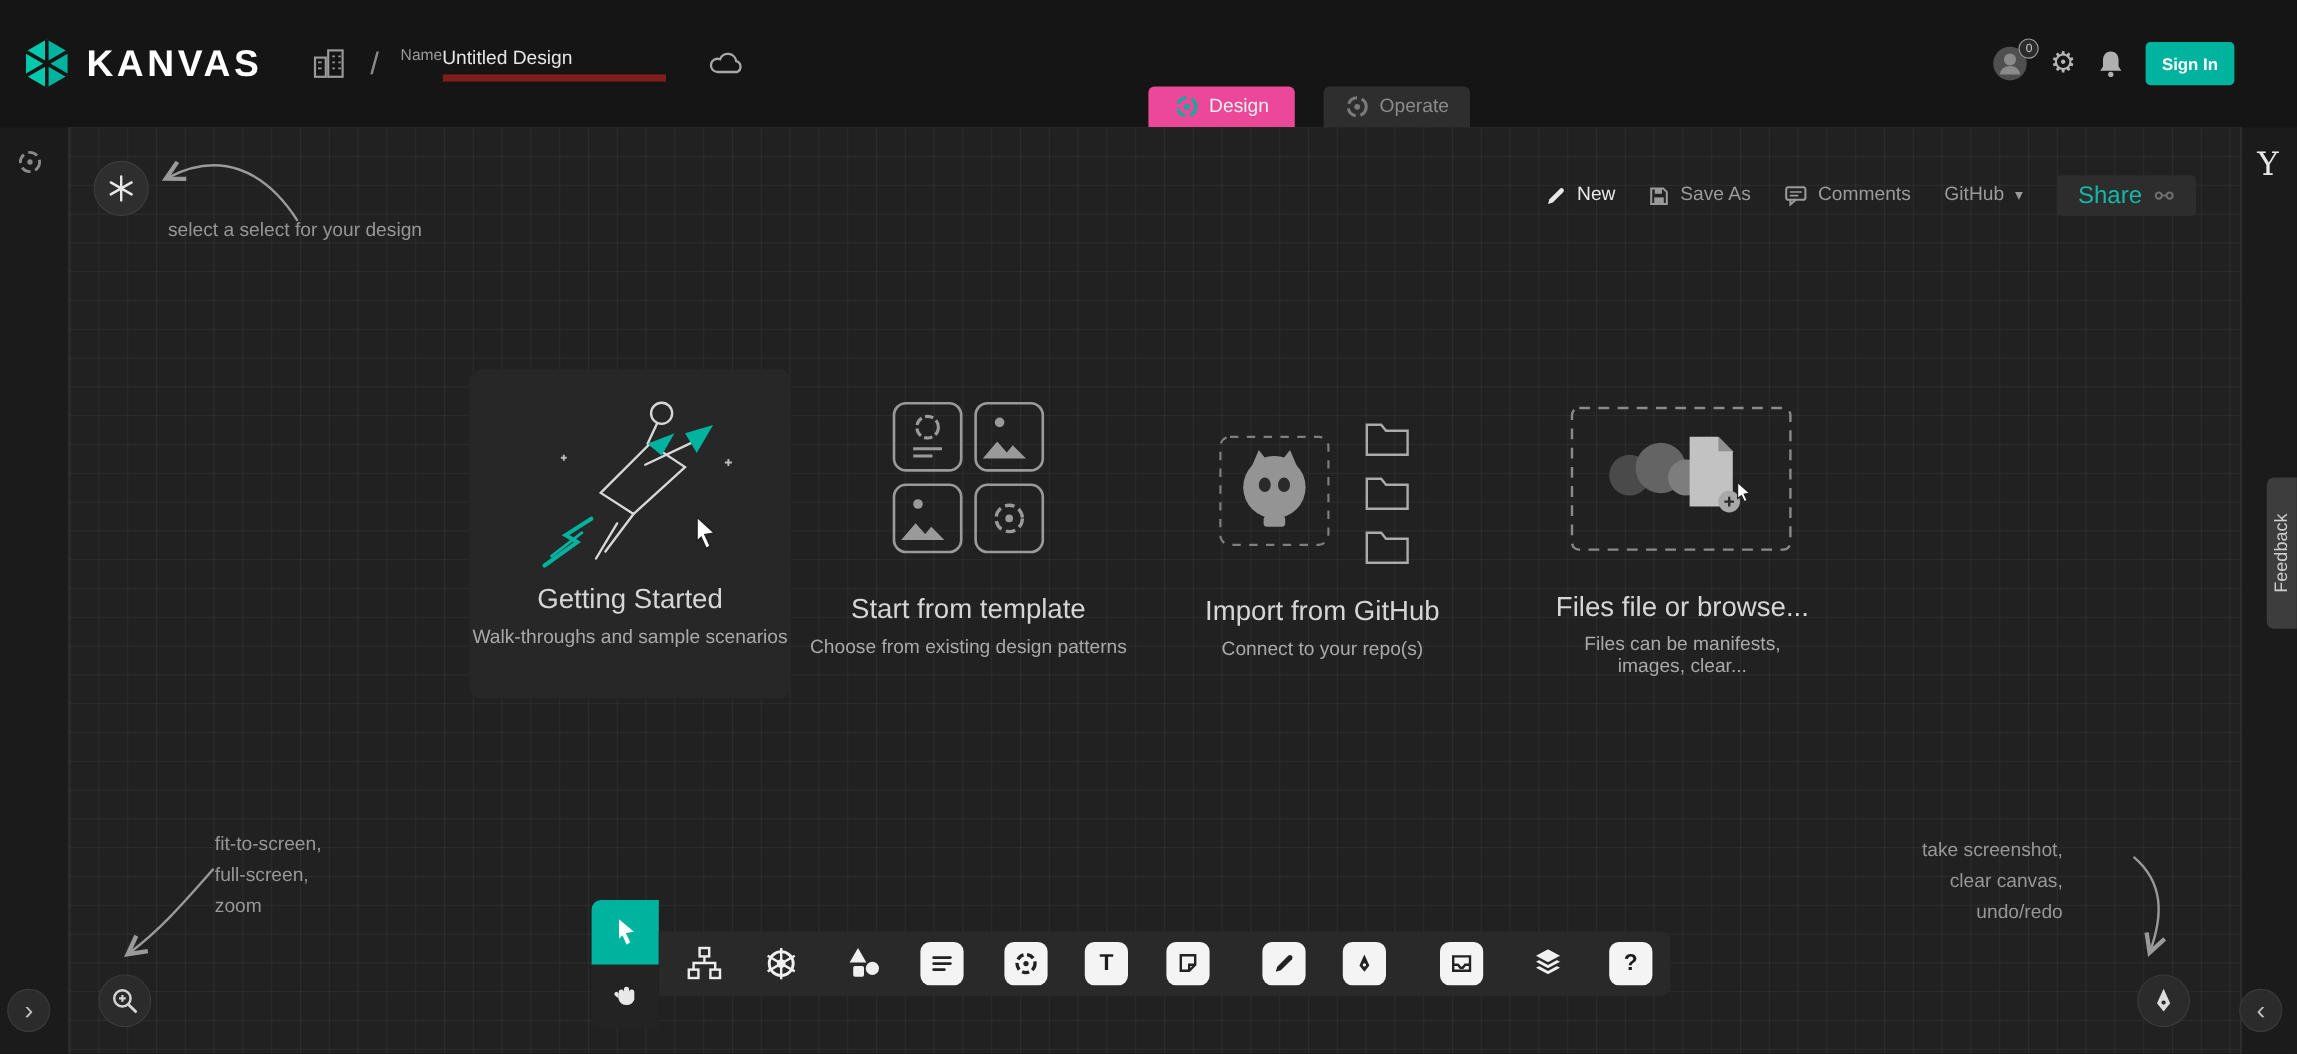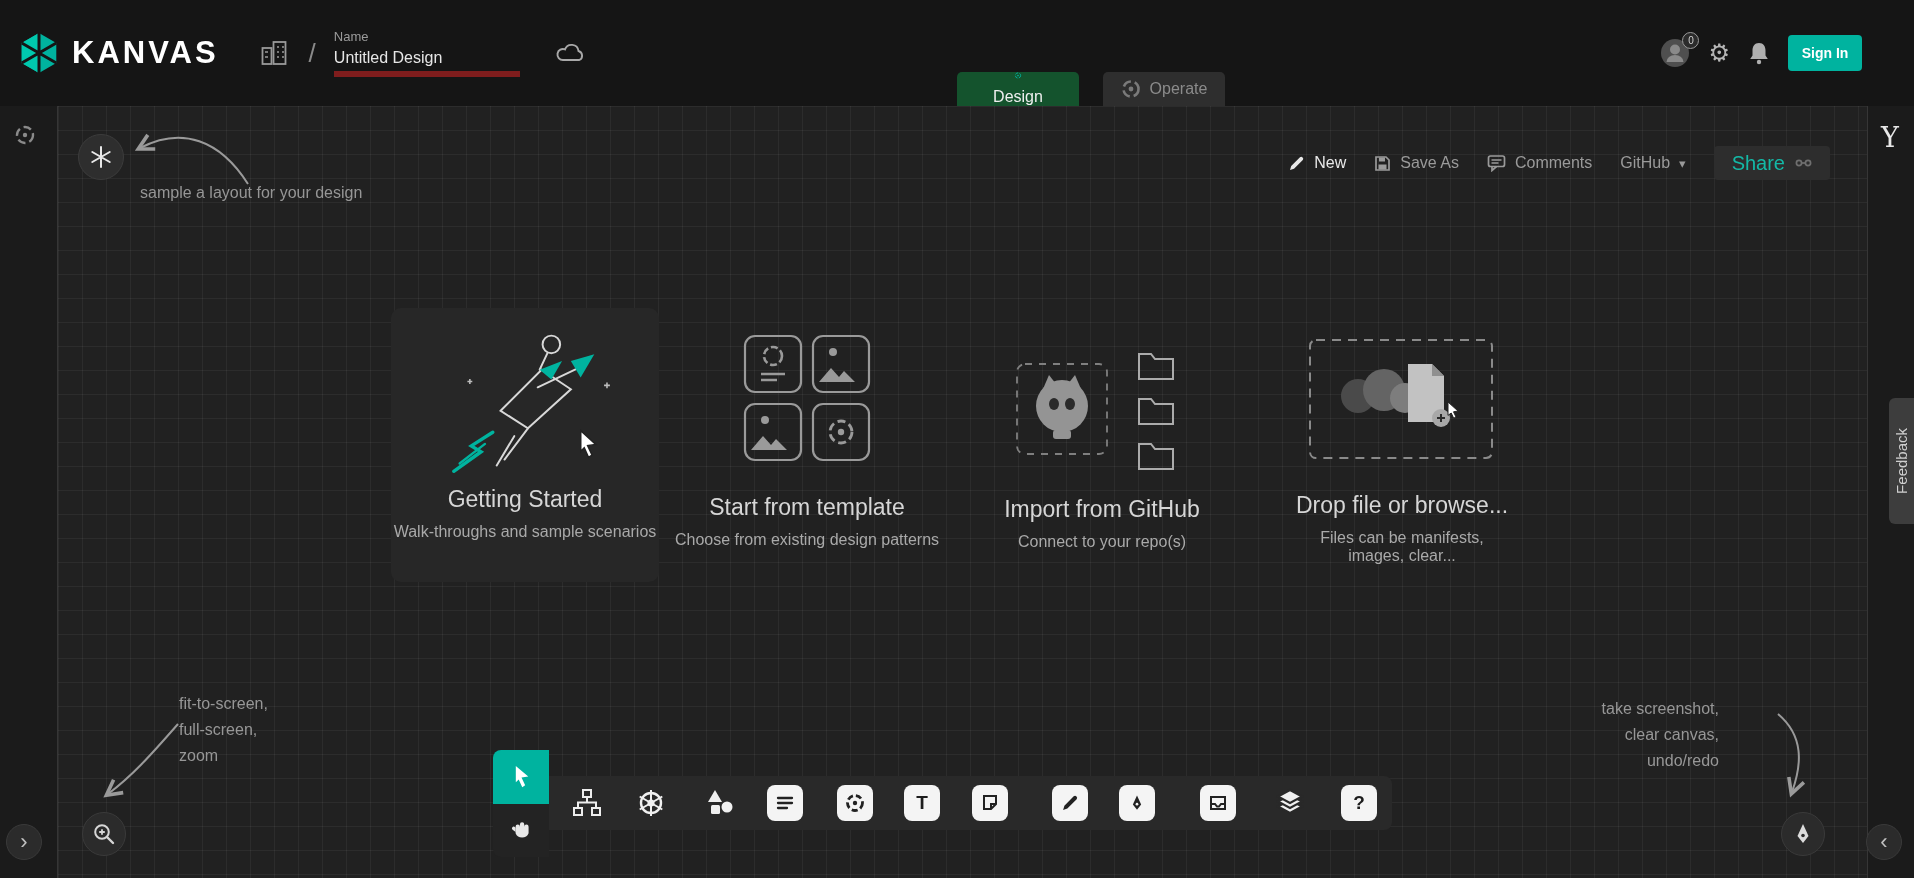--- a/index.html
+++ b/index.html
@@ -7,30 +7,30 @@
     font-family:"Liberation Sans","DejaVu Sans",sans-serif; }
   .abs { position:absolute; }
 
   
   .topbar { position:absolute; left:0; top:0; width:1914px; height:106px;
     background:var(--header-bg,#151515); display:flex; align-items:center; padding-left:16px; }
   .logo-mark { width:46px; height:46px; display:flex; align-items:center; justify-content:center; cursor:pointer; }
   .logo-text { color:#fff; font-size:31px; font-weight:bold; letter-spacing:3px; margin-left:10px;text-align:center; }
   .org-icon { margin-left:40px; display:flex; }
   .slash { color:#8a8a8a; font-size:26px; margin-left:20px; font-weight:300; }
-  .name-field { margin-left:18px; display:flex; flex-direction:column; }
+  .name-field { margin-left:18px; display:flex; flex-direction:row; }
   .name-label { font-size:13px; color:#9a9a9a; margin-bottom:3px; }
   .name-input { width:186px; background:transparent; border:none; border-bottom:6px solid #7f1d1d;
     color:#e6e6e6; font-size:16px; padding:2px 0 4px 0; outline:none; font-family:inherit; }
   .cloud-icon { margin-left:34px; display:flex; }
 
   .mode-tabs { position:absolute; left:957px; bottom:0; display:flex; }
   .mode-tab { width:122px; height:34px; display:flex; align-items:center; justify-content:center;
     gap:9px; font-size:16px; border-radius:5px 5px 0 0; cursor:pointer; }
-  .mode-tab.active { background:#14532d; color:#efefef;flex-direction:column; }
+  .mode-tab.active { background:#ec4899; color:#efefef; }
   .mode-tab.inactive { background:#2e2e2e; color:#8b8b8b;margin-left:24px; }
 
   .header-right { position:absolute; right:52px; top:50%; transform:translateY(-50%);
     display:flex; align-items:center; gap:17px; }
   .provider-wrap { position:relative; width:32px; height:32px; cursor:pointer; }
   .badge { position:absolute; top:-5px; right:-8px; width:17px; height:17px; border-radius:50%;
     background:#2b2b2b; border:1.5px solid #9a9a9a; color:#d0d0d0; font-size:10px;
     display:flex; align-items:center; justify-content:center; }
   .gear { color:#b5b5b5; font-size:24px; cursor:pointer; line-height:1; }
   .signin-btn { width:74px; height:36px; background:var(--accent,#00B39F); border:none; border-radius:4px;
@@ -190,21 +190,21 @@
   </div>
 
   <svg class="abs" style="left:120px; top:12px;" width="140" height="80">
     <defs>
         <marker id="ah1" markerWidth="11" markerHeight="11" refX="8" refY="5.5" orient="auto">
       <path d="M1.5,1.5 L9,5.5 L1.5,9.5" fill="none" stroke="#9a9a9a" stroke-width="1.8"></path>
         </marker>
       </defs>
     <path d="M128,66 C100,22 62,8 20,30" fill="none" stroke="#9a9a9a" stroke-width="2" marker-end="url(#ah1)"></path>
   </svg>
-  <div class="abs layout-hint">sample a layout for your design</div>
+  <div class="abs layout-hint">select a select for your design</div>
 
   <div class="canvas-toolbar">
     <div class="ct-item bright">
       <svg width="17" height="17" viewBox="0 0 17 17">
         <path d="M2,15 L3.2,11 L12,2.2 a2,2 0 0 1 2.8,2.8 L6,13.8 Z" fill="#e8e8e8"></path>
       </svg>
       <span>New</span>
     </div>
     <div class="ct-item">
       <svg width="17" height="17" viewBox="0 0 17 17">
@@ -308,21 +308,21 @@
       <circle cx="78" cy="54" r="21" fill="#646464"></circle>
       <circle cx="99" cy="62" r="15" fill="#7d7d7d"></circle>
       <g transform="translate(102,28)">
         <path d="M0,0 h24 l12,12 v46 h-36 Z" fill="#c2c2c2"></path>
         <polygon points="24,0 36,12 24,12" fill="#8f8f8f"></polygon>
         <circle cx="33" cy="54" r="9" fill="#a8a8a8"></circle>
         <path d="M29,54 h8 M33,50 v8" stroke="#2b2b2b" stroke-width="2"></path>
         <polygon points="40,38 50,47 45.5,47.8 48,53 45.7,54.2 43.2,49 40,51.4" fill="#ffffff" stroke="#222" stroke-width="1"></polygon>
       </g>
     </svg>
-    <div class="opt-title" style="margin-top:26px;">Drop file or browse...</div>
+    <div class="opt-title" style="margin-top:26px;">Files file or browse...</div>
     <div class="opt-sub">Files can be manifests, images, clear...</div>
   </div>
 
   <div class="hint-block" style="left:179px; top:585px;">
     <div>fit-to-screen,</div>
     <div>full-screen,</div>
     <div>zoom</div>
   </div>
   <svg class="abs" style="left:90px; top:608px;" width="100" height="92">
     <defs>

